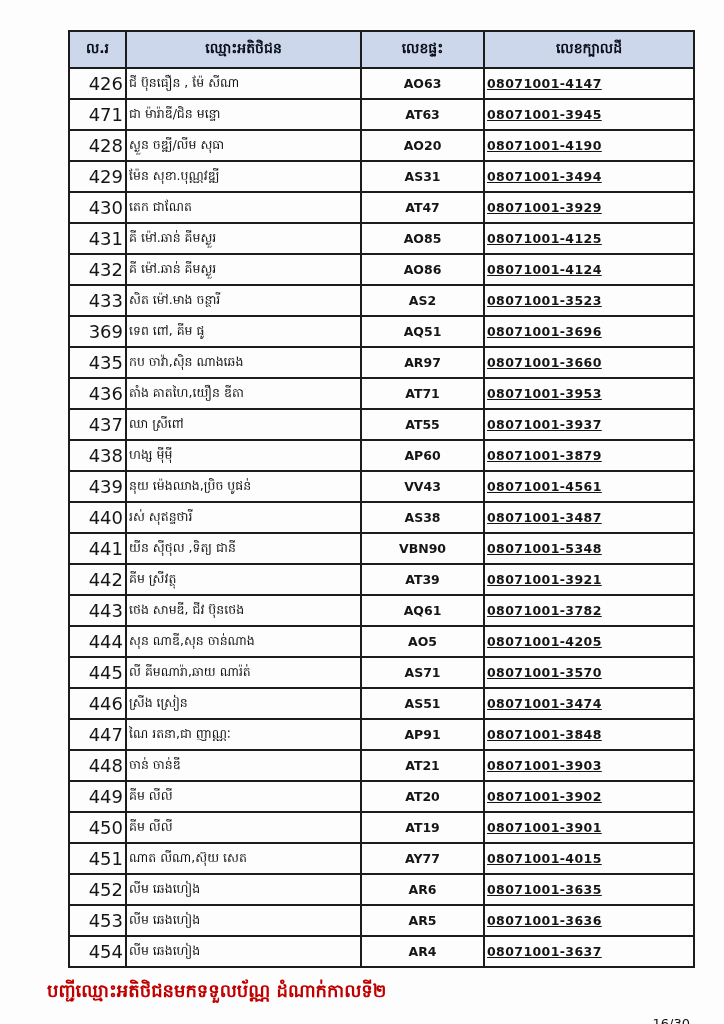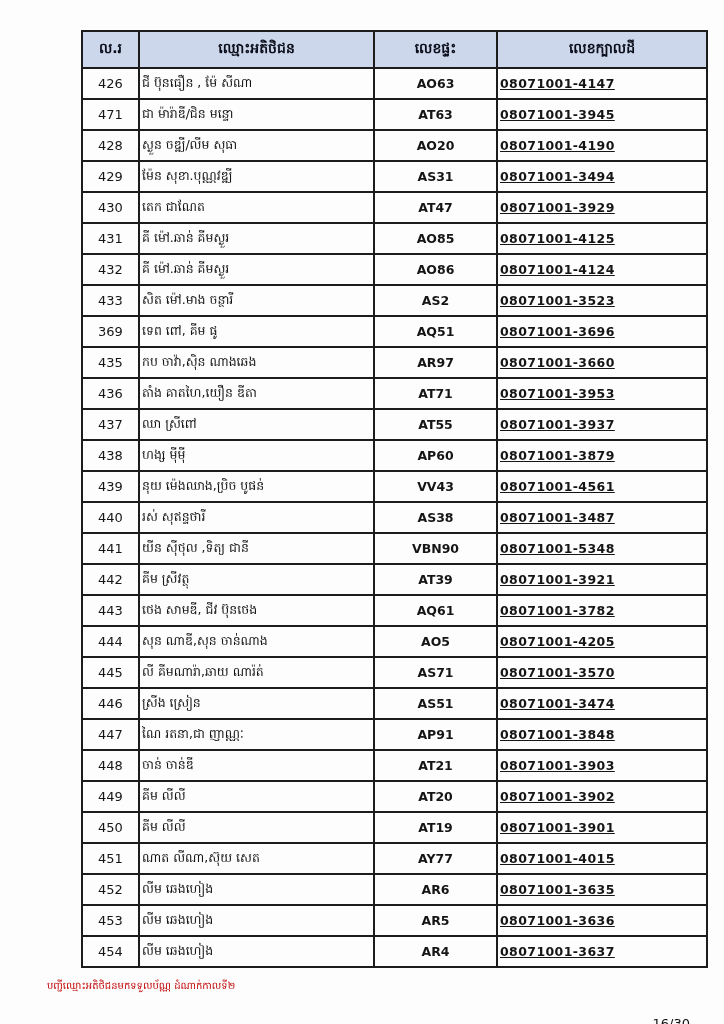--- a/index.html
+++ b/index.html
@@ -7,38 +7,38 @@
     width:724px;height:1024px;position:relative;background:#fdfdfd;
     font-family:"DejaVu Sans","Liberation Sans",sans-serif;
     color:#151515;overflow:hidden;
   }
   :root{
     --header-bg:#ccd7eb;
     --border:#1c1c1c;
     --footer-red:#c00000;
   }
   table.roster{
-    position:absolute;left:81px;top:30px;width:625px;
+    position:absolute;left:68px;top:30px;width:625px;
     border-collapse:collapse;table-layout:fixed;
     border:2.5px solid var(--border);
   }
   th,td{border:2px solid var(--border);overflow:hidden;white-space:nowrap;}
   th{
     background:var(--header-bg);
     font-weight:bold;font-size:14px;color:#0b0e1a;
     padding:7px 2px;text-align:center;
   }
   td{font-size:12.5px;height:27px;padding:1px 2px;}
-  td.no{text-align:center;font-size:13px;}
+  td.no{text-align:right;font-size:18px;}
   td.name{text-align:left;}
   td.house{text-align:center;font-weight:700;}
   td.land{text-align:left;font-weight:bold;letter-spacing:0.4px;text-decoration:underline;}
   .footer-note{
     position:absolute;left:47px;top:979px;
-    color:var(--footer-red);font-size:10px;
+    color:var(--footer-red);font-size:18px;font-weight:bold;
   }
   .page-number{
     position:absolute;right:34px;top:1016px;
     color:#111;font-size:13px;text-decoration:underline;
   }
 </style>
 </head>
 <body>
 
 <table class="roster">

